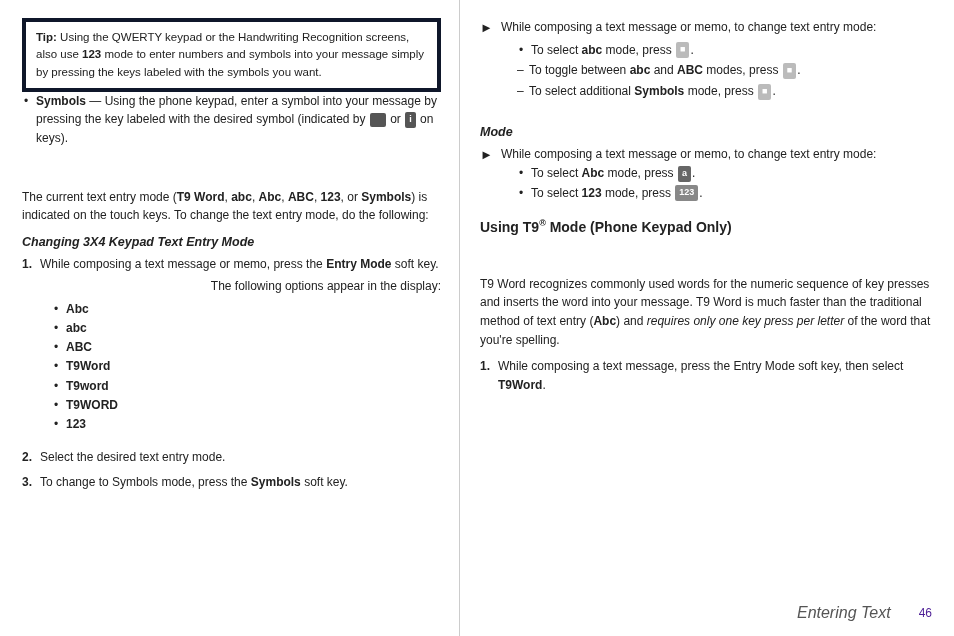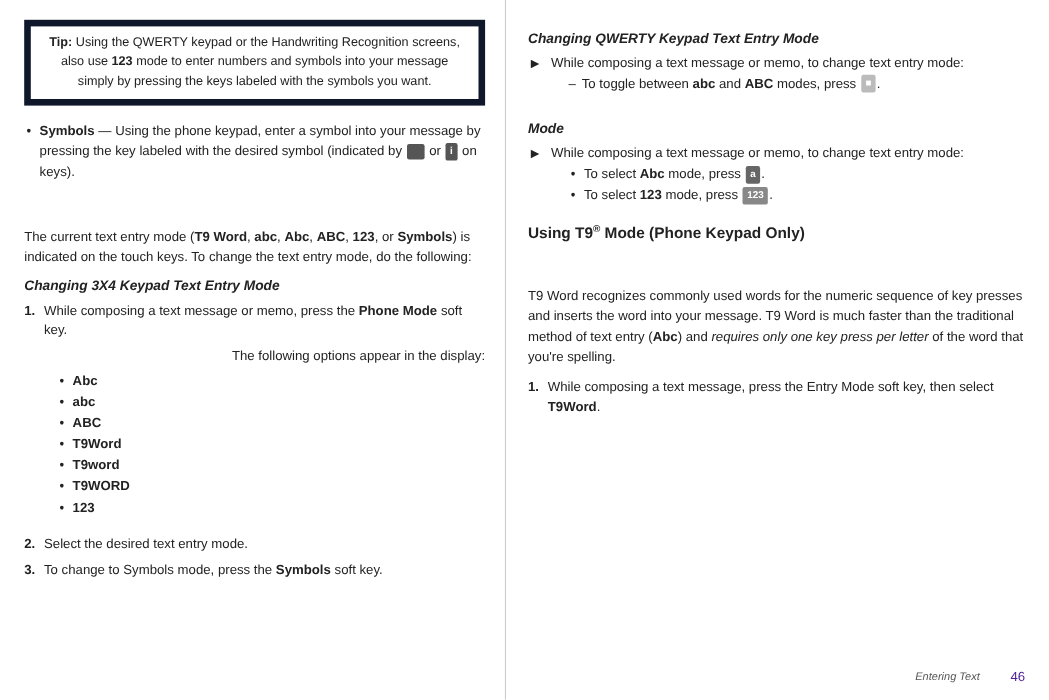--- a/index.html
+++ b/index.html
@@ -21,26 +21,25 @@
     .left-col {
       width: 460px;
       padding: 18px 18px 18px 22px;
       border-right: 1px solid #ccc;
     }
     .right-col {
       width: 494px;
       padding: 18px 22px 18px 20px;
     }
     .tip-box {
-      border: 6px solid #0f172a;
+      border: 4px solid #0f172a;
       padding: 7px 10px;
       font-size: 11.5px;
-      margin-bottom: 14px;
+      margin-bottom: 0;
       line-height: 1.5;
-      text-align: center;
     }
     .tip-box .tip-label {
       font-weight: bold;
     }
     .body-text {
       font-size: 12px;
       line-height: 1.55;
       margin-bottom: 8px;
       margin-top: 40px;
     }
@@ -221,21 +220,21 @@
     <p class="body-text">
       The current text entry mode (<strong>T9 Word</strong>, <strong>abc</strong>, <strong>Abc</strong>, <strong>ABC</strong>, <strong>123</strong>, or <strong>Symbols</strong>) is indicated on the touch keys. To change the text entry mode, do the following:
     </p>
 
     <div class="section-heading">Changing 3X4 Keypad Text Entry Mode</div>
 
     <ol class="numbered-list">
       <li>
         <span class="num">1.</span>
         <span class="content">
-          While composing a text message or memo, press the <strong>Phone Mode</strong> soft key.
+          While composing a text message or memo, press the <strong>Entry Mode</strong> soft key.
           <div class="sub-para">The following options appear in the display:</div>
           <ul class="options-list">
             <li>Abc</li>
             <li>abc</li>
             <li>ABC</li>
             <li>T9Word</li>
             <li>T9word</li>
             <li>T9WORD</li>
             <li>123</li>
           </ul>
@@ -248,27 +247,30 @@
       <li>
         <span class="num">3.</span>
         <span class="content">To change to Symbols mode, press the <strong>Symbols</strong> soft key.</span>
       </li>
     </ol>
 
   </div>
 
   <div class="right-col">
 
-    <div class="section-heading">Changing QWERTY Keypad Text Entry Mode</div>
 
     <div class="arrow-item">
       <span class="arrow-icon">►</span>
       <div class="arrow-content">
         <span>While composing a text message or memo, to change text entry mode:</span>
+        <ul class="sub-bullet-list" style="margin-top:4px;">
+          <li>To select <strong>abc</strong> mode, press <span class="icon-btn-light">■</span>.</li>
+        </ul>
         <div class="dash-item">To toggle between <strong>abc</strong> and <strong>ABC</strong> modes, press <span class="icon-btn-light">■</span>.</div>
+        <div class="dash-item" style="margin-top:2px;">To select additional <strong>Symbols</strong> mode, press <span class="icon-btn-light">■</span>.</div>
       </div>
     </div>
 
     <div style="margin-top:10px;">
       <div class="section-heading">
         <br>
         <span>Mode</span>
       </div>
     </div>
 
@@ -295,16 +297,16 @@
       <li>
         <span class="num">1.</span>
         <span class="content">While composing a text message, press the Entry Mode soft key, then select <strong>T9Word</strong>.</span>
       </li>
     </ol>
 
   </div>
 </div>
 
 <div style="position:absolute; bottom:14px; right:22px; display:flex; align-items:center; gap:28px;">
-  <span style="font-style:italic; color:#555; font-size:10px;">Entering Text</span>
+  <span style="font-style:italic; color:#555; font-size:16px;">Entering Text</span>
   <span style="font-size:12px; color:#4c1d95;">46</span>
 </div>
 </div>
 
 </body></html>

